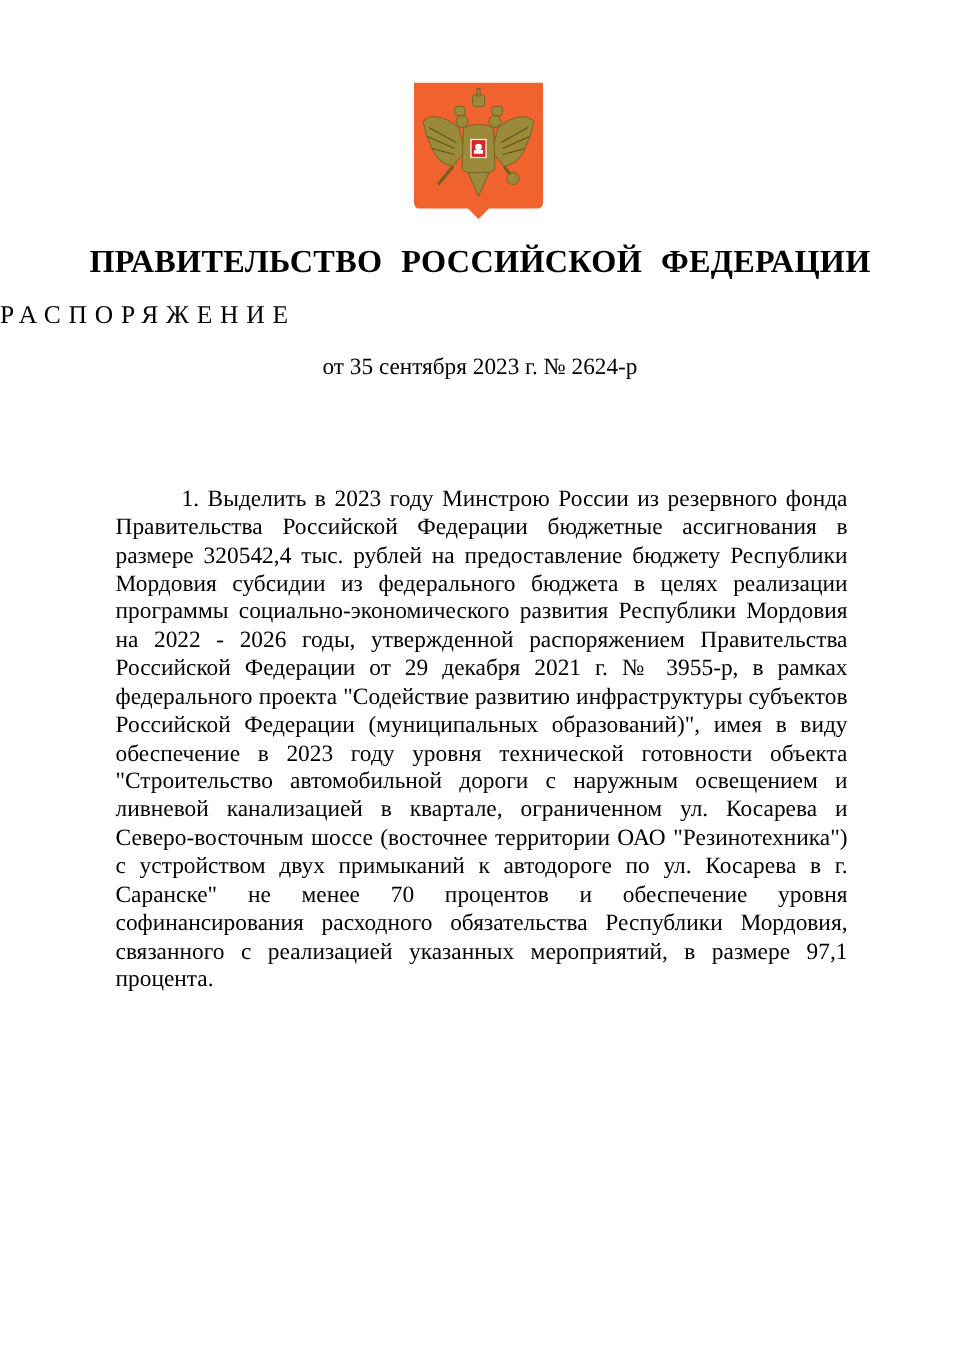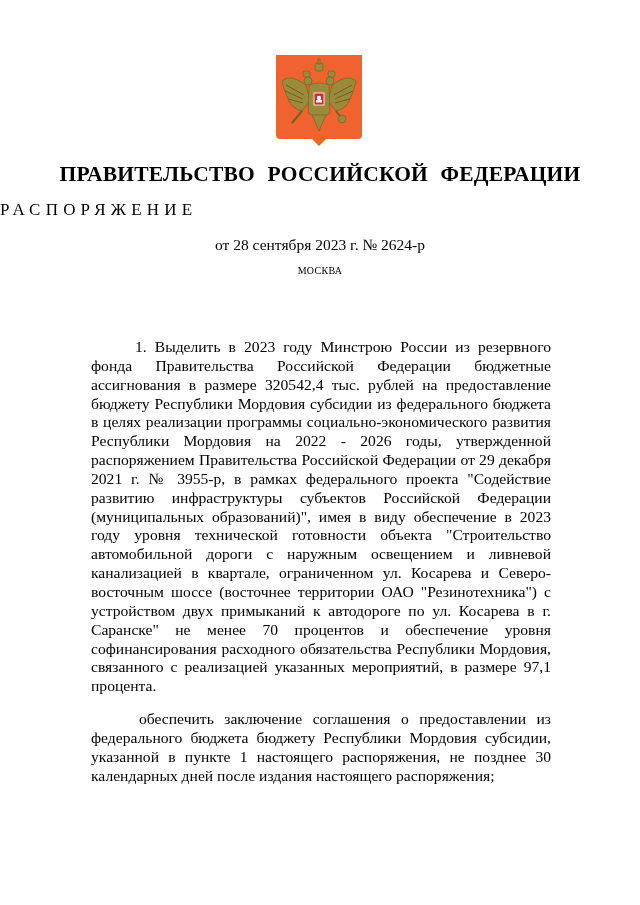--- a/index.html
+++ b/index.html
@@ -10,21 +10,21 @@
   .title { position: absolute; left: 0; width: 640px; text-align: center; top: 162px;
            font-weight: bold; font-size: 21.5px; letter-spacing: 0.2px; word-spacing: 7px; }
   .doctype { position: absolute; left: 0; width: 640px; text-align: left; top: 200px;
              font-size: 17px; letter-spacing: 5.2px; }
   .docdate { position: absolute; left: 0; width: 640px; text-align: center; top: 236px;
              font-size: 15.5px; }
   .city { position: absolute; left: 0; width: 640px; text-align: center; top: 265px;
           font-size: 10px; letter-spacing: 0.3px; }
   .body { position: absolute; left: 77px; top: 324px; width: 488px;
           font-size: 15.6px; line-height: 18.85px; text-align: justify; }
-  .body p { margin: 14px; text-indent: 48px; }
+  .body p { margin: 0; text-indent: 48px; }
   .body p.first { text-indent: 44px; }
 </style>
 </head>
 <body>
 
 <div class="page">
 
   <div class="emblem">
     <svg width="86" height="91" viewBox="0 0 86 91">
       <path d="M0 0 H86 V80 Q86 84 82 84 H50 L43 91 L36 84 H4 Q0 84 0 80 Z" fill="#f0622e"></path>
@@ -54,21 +54,19 @@
       </g>
 
       <rect x="38" y="38" width="10" height="12" fill="#d8262a" stroke="#ffffff" stroke-width="0.8"></rect>
       <circle cx="43" cy="43" r="2.2" fill="#ffffff"></circle>
       <rect x="40" y="45" width="6" height="2.5" fill="#ffffff"></rect>
     </svg>
   </div>
 
   <div class="title">ПРАВИТЕЛЬСТВО  РОССИЙСКОЙ  ФЕДЕРАЦИИ</div>
   <div class="doctype">РАСПОРЯЖЕНИЕ</div>
-  <div class="docdate">от 28 сентября 2023 г. № 2624-р</div>
-  <div class="city">МОСКВА</div>
+  <div class="docdate">от 35 сентября 2023 г. № 2624-р</div>
 
   <div class="body">
     <p class="first">1. Выделить в 2023 году Минстрою России из резервного фонда Правительства Российской Федерации бюджетные ассигнования в размере 320542,4 тыс. рублей на предоставление бюджету Республики Мордовия субсидии из федерального бюджета в целях реализации программы социально-экономического развития Республики Мордовия на 2022 - 2026 годы, утвержденной распоряжением Правительства Российской Федерации от 29 декабря 2021 г. № 3955-р, в рамках федерального проекта "Содействие развитию инфраструктуры субъектов Российской Федерации (муниципальных образований)", имея в виду обеспечение в 2023 году уровня технической готовности объекта "Строительство автомобильной дороги с наружным освещением и ливневой канализацией в квартале, ограниченном ул. Косарева и Северо-восточным шоссе (восточнее территории ОАО "Резинотехника") с устройством двух примыканий к автодороге по ул. Косарева в г. Саранске" не менее 70 процентов и обеспечение уровня софинансирования расходного обязательства Республики Мордовия, связанного с реализацией указанных мероприятий, в размере 97,1 процента.</p>
-    <p>обеспечить заключение соглашения о предоставлении из федерального бюджета бюджету Республики Мордовия субсидии, указанной в пункте 1 настоящего распоряжения, не позднее 30 календарных дней после издания настоящего распоряжения;</p>
   </div>
 
 </div>
 
 </body></html>

